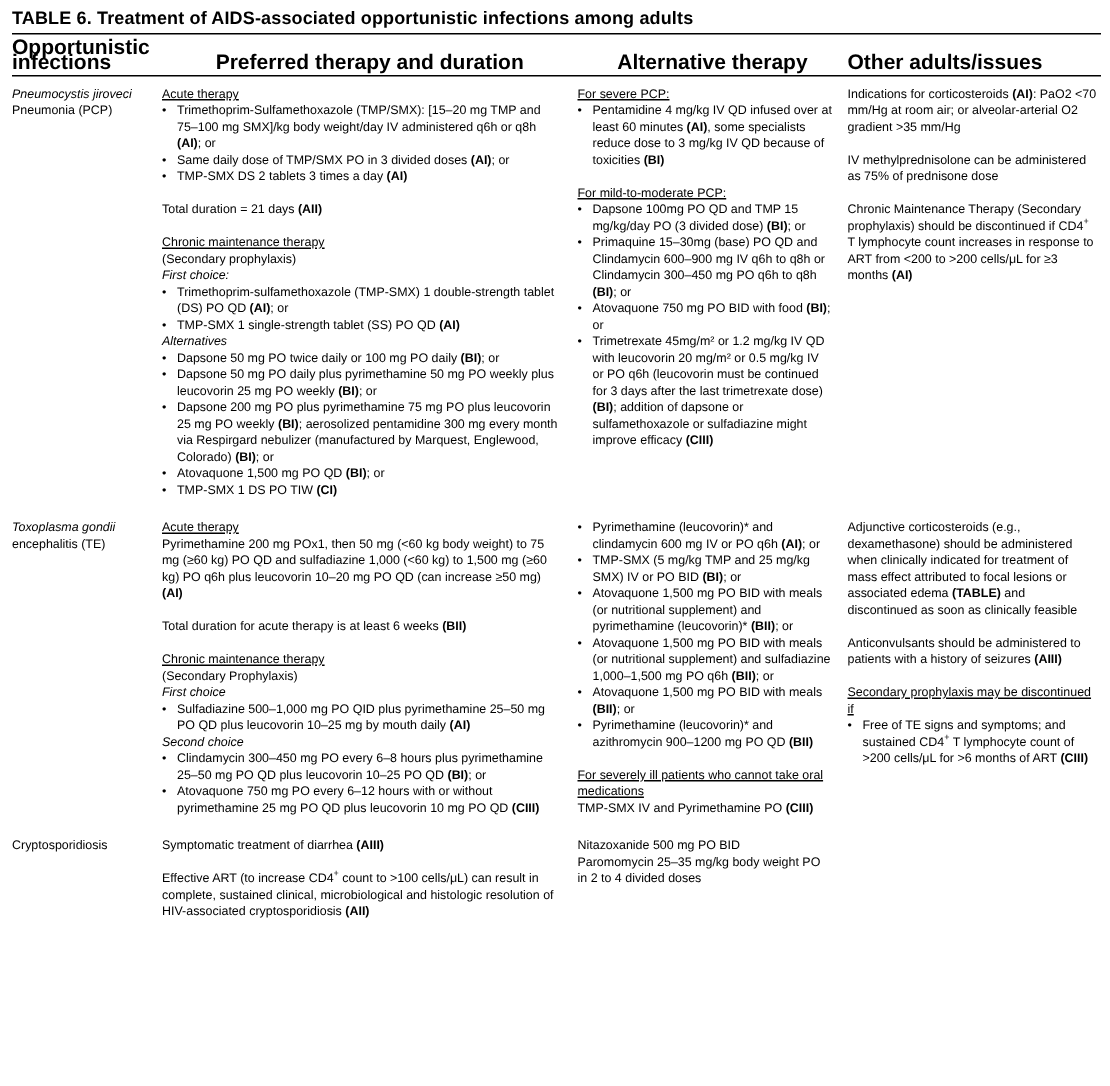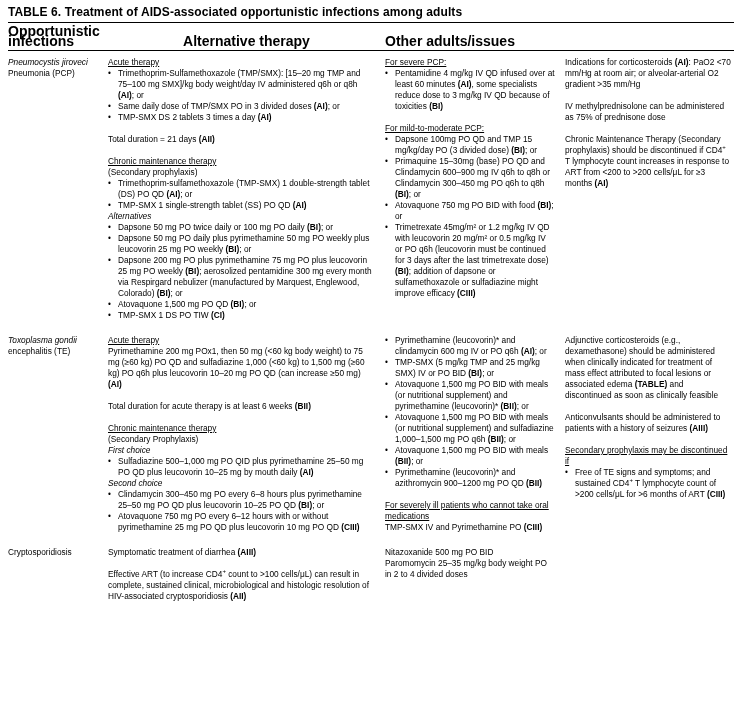--- a/index.html
+++ b/index.html
@@ -27,20 +27,21 @@
   b { font-weight:700; }
 </style>
 </head>
 <body>
 
 <div class="page">
   <div class="title">TABLE 6. Treatment of AIDS-associated opportunistic infections among adults</div>
   <hr class="rule">
   <div class="colheads">
     <div class="ch-first">Opportunistic infections</div>
+    <div class="ch-c">Preferred therapy and duration</div>
     <div class="ch-c">Alternative therapy</div>
     <div class="ch-l">Other adults/issues</div>
   </div>
   <hr class="rule">
   <div class="tbody" id="tbody">
       <div class="trow">
         <div class="cell c1"><span class="i">Pneumocystis jiroveci </span><span>Pneumonia (PCP)</span></div>
         <div class="cell c2">
           <div class="blk h">Acute therapy</div>
           <div class="blk ul">
@@ -53,20 +54,21 @@
               <span class="litext">Same daily dose of TMP/SMX PO in 3 divided doses <b>(AI)</b>; or</span>
             </div>
             <div class="li">
               <span class="bullet">•</span>
               <span class="litext">TMP-SMX DS 2 tablets 3 times a day <b>(AI)</b></span>
             </div>
           </div>
           <div class="blk p gap">Total duration = 21 days <b>(AII)</b></div>
           <div class="blk h gap">Chronic maintenance therapy</div>
           <div class="blk p">(Secondary prophylaxis)</div>
+          <div class="blk i">First choice:</div>
           <div class="blk ul">
             <div class="li">
               <span class="bullet">•</span>
               <span class="litext">Trimethoprim-sulfamethoxazole (TMP-SMX) 1 double-strength tablet (DS) PO QD <b>(AI)</b>; or</span>
             </div>
             <div class="li">
               <span class="bullet">•</span>
               <span class="litext">TMP-SMX 1 single-strength tablet (SS) PO QD <b>(AI)</b></span>
             </div>
           </div>

